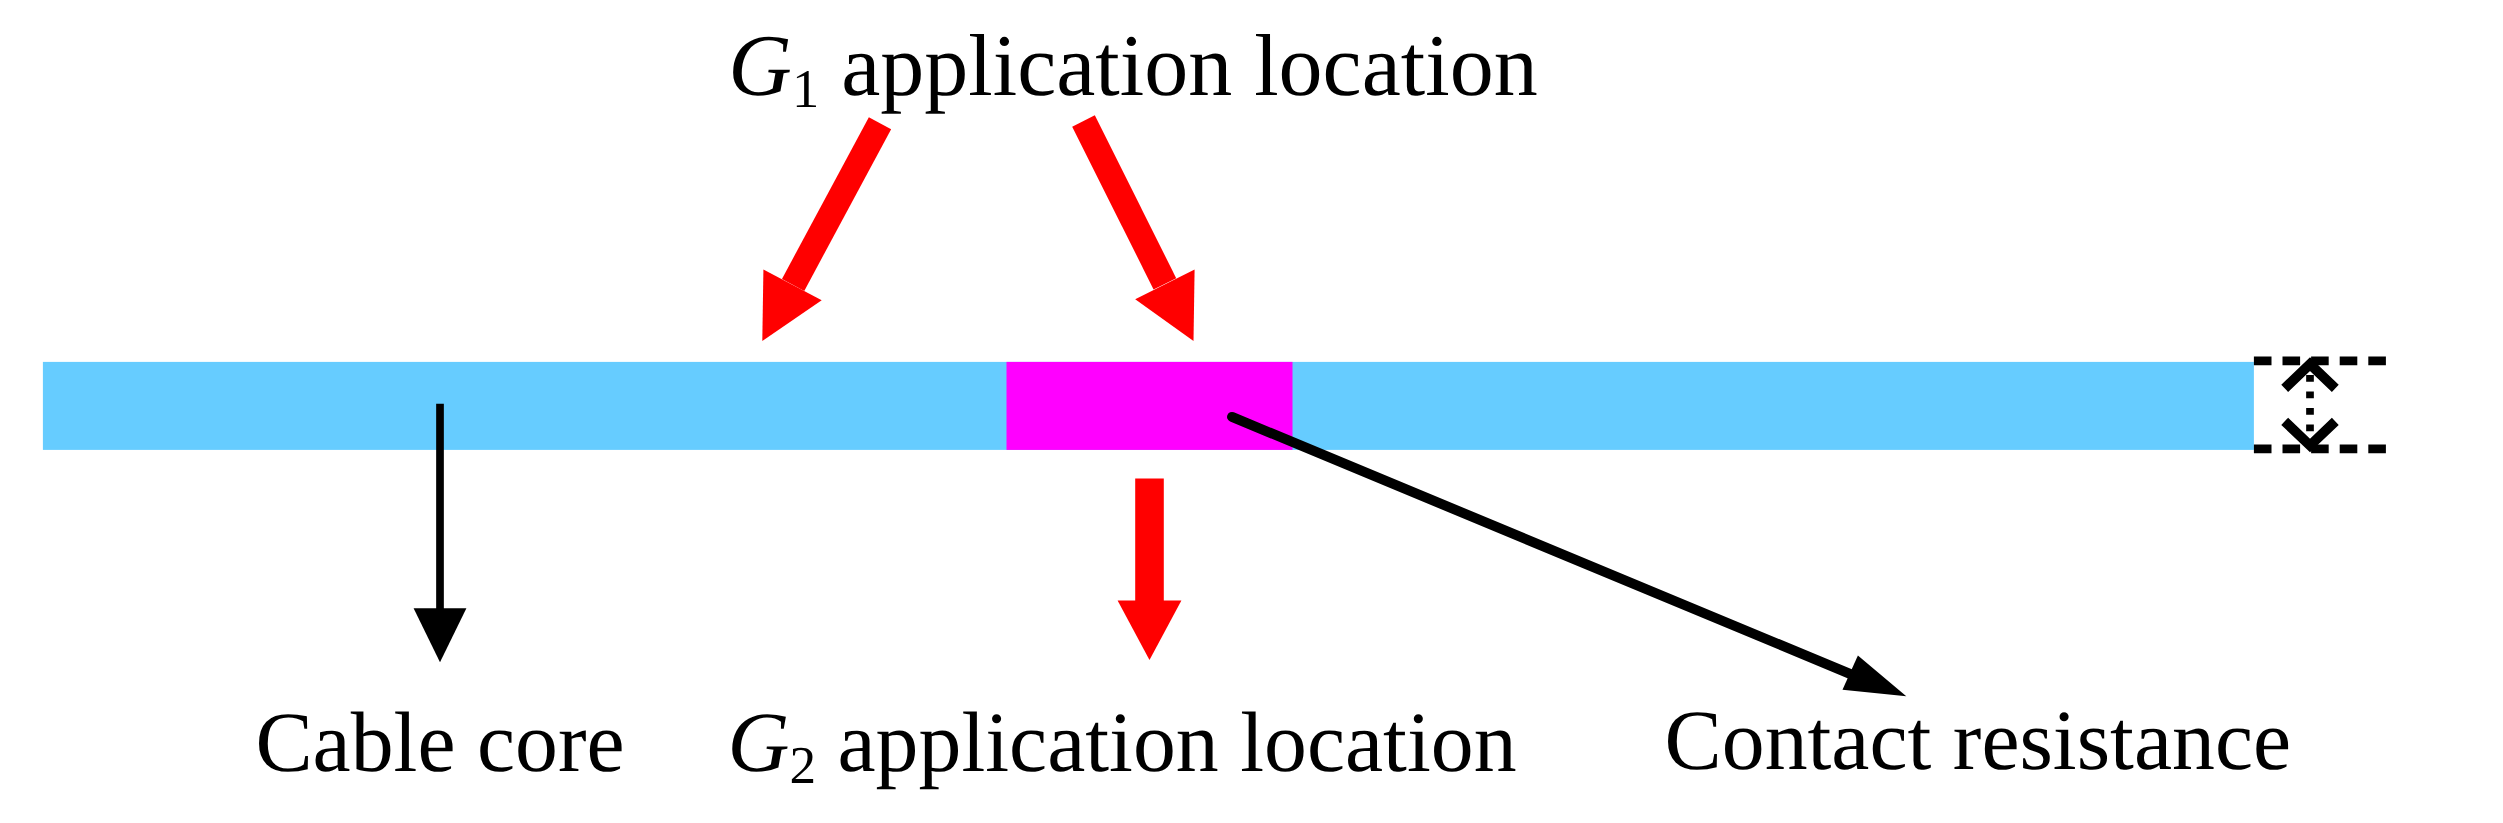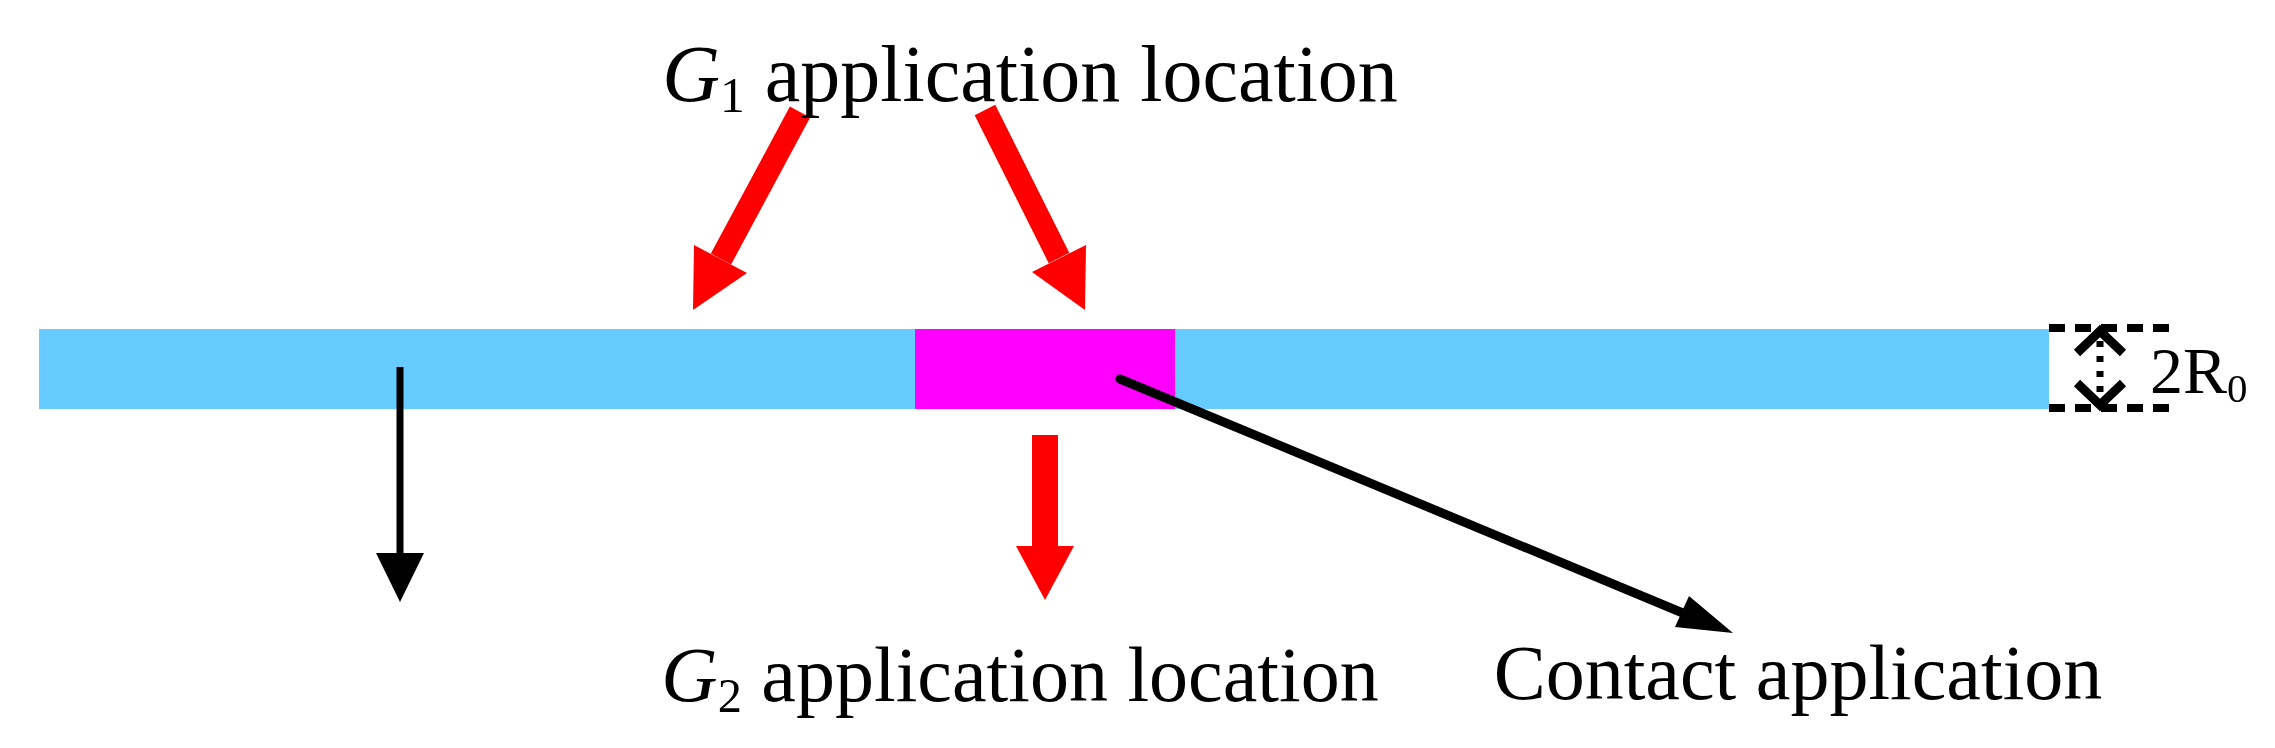--- a/index.html
+++ b/index.html
@@ -29,21 +29,21 @@
     width: 2275px; height: 748px;
     pointer-events: none;
   }
   .label {
     position: absolute;
     white-space: nowrap;
     color: #000000;
     line-height: 1;
   }
   .label.centered { transform: translateX(-50%); }
-  .title-label  { left: 1030px; top: 34px;  font-size: 80px; }
+  .title-label  { left: 1030px; top: 20px;  font-size: 80px; }
   .cable-label  { left: 400px;  top: 636px; font-size: 78px; }
   .g2-label     { left: 1020px; top: 636px; font-size: 78px; text-align: center; }
   .contact-label{ left: 1798px; top: 634px; font-size: 78px; }
   .dim-label    { left: 2150px; top: 338px; font-size: 66px; }
   .var { font-style: italic; }
   .sub { font-size: 0.62em; vertical-align: -0.22em; }
 </style>
 </head>
 <body>
 
@@ -87,26 +87,26 @@
       <line x1="2100" y1="341" x2="2100" y2="395" stroke="#000000" stroke-width="7" stroke-dasharray="6 9"></line>
       <polyline points="2077,353 2100,331 2123,353" fill="none" stroke="#000000" stroke-width="9"></polyline>
       <polyline points="2077,383 2100,405 2123,383" fill="none" stroke="#000000" stroke-width="9"></polyline>
     </g>
   </svg>
 
   <div class="label centered title-label">
     <span class="var">G</span><span class="sub">1</span><span> application location</span>
   </div>
 
+  <div class="label centered cable-label">
+    <span>Cable core</span>
+  </div>
 
   <div class="label centered g2-label">
     <span class="var">G</span><span class="sub">2</span><span> application location</span>
   </div>
 
   <div class="label centered contact-label">
-    <span>Contact application</span>
+    <span>Contact resistance</span>
   </div>
 
-  <div class="label dim-label">
-    <span>2R</span><span class="sub">0</span>
-  </div>
 
 </div>
 
 </body></html>

